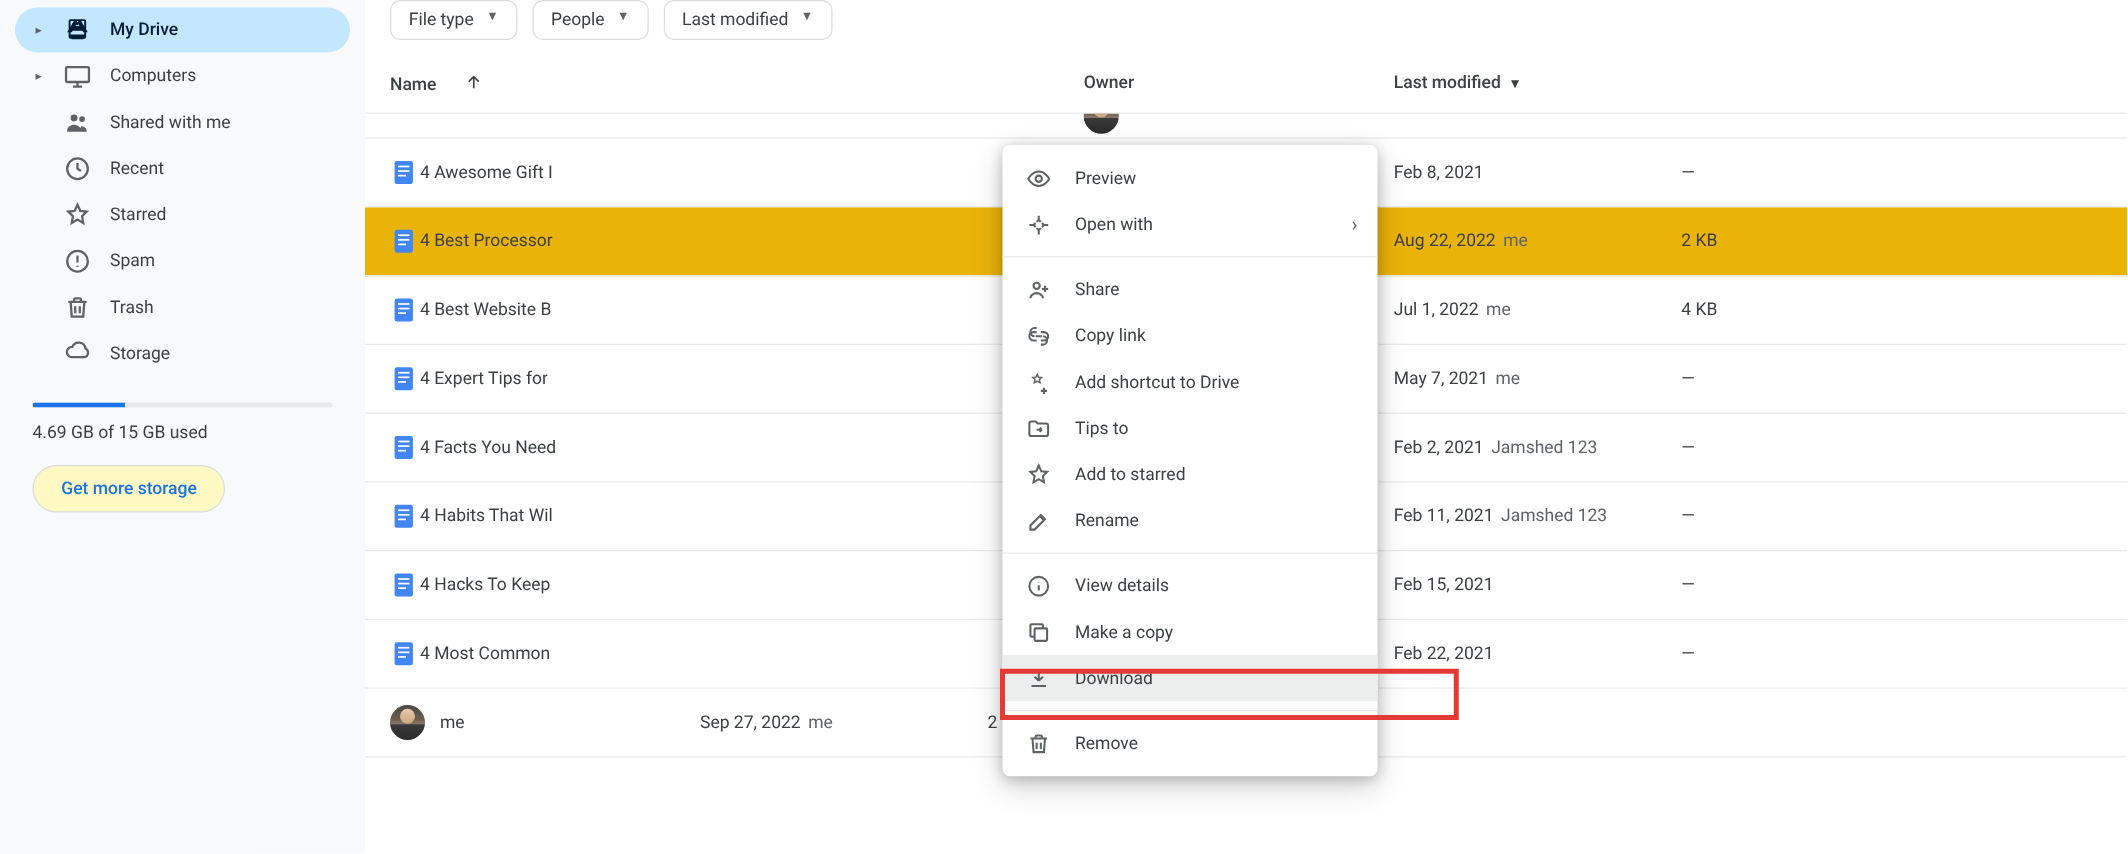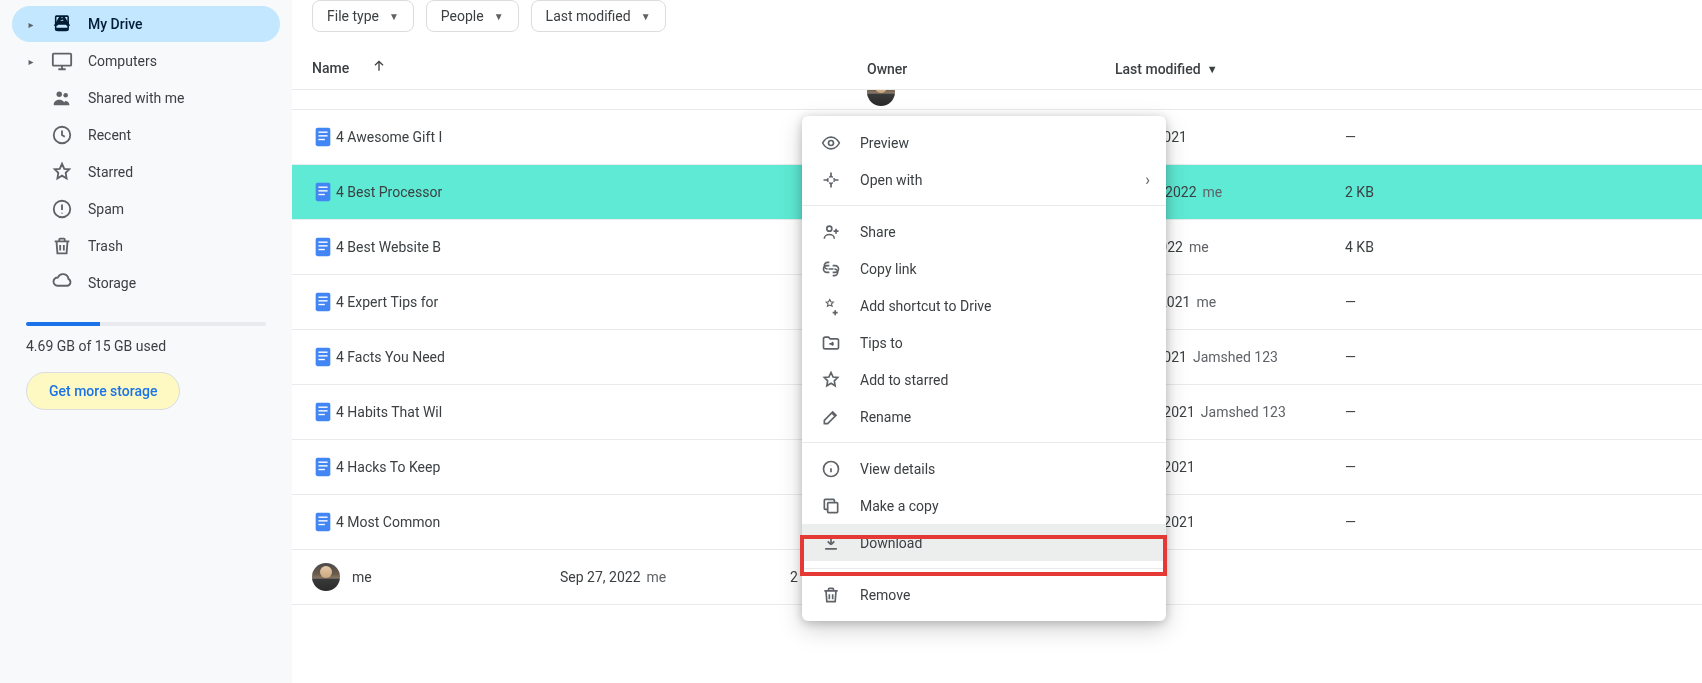--- a/index.html
+++ b/index.html
@@ -46,62 +46,62 @@
 .storage-fill { height: 100%; background: #1a73e8; width: 31%; }
 .storage-text { font-size: 14px; color: #3c4043; margin-bottom: 18px; }
 .storage-btn {
   display: inline-flex; align-items: center; justify-content: center;
   border: 1px solid #dadce0; border-radius: 24px; padding: 10px 22px;
   color: #1a73e8; font-size: 14px; font-weight: 500; cursor: pointer; background: #fef9c3;
 }
 .main { flex: 1; background: #fff; display: flex; flex-direction: column; position: relative; }
 .filters { display: flex; gap: 12px; padding: 0 20px 12px; }
 .chip {
-  display: inline-flex; align-items: center; gap: 10px;
+  display: inline-flex; align-items: flex-start; gap: 10px;
   border: 1px solid #dadce0; border-radius: 8px; padding: 7px 14px;
   font-size: 14px; color: #3c4043; cursor: pointer; background: #fff;
 }
 .chip .caret { color: #5f6368; font-size: 10px; }
 .table-head {
-  display: flex; align-items: flex-end; padding: 14px 20px 12px;
+  display: flex; align-items: flex-start; padding: 14px 20px 12px;
   color: #3c4043; font-size: 14px; font-weight: 500;
   border-bottom: 1px solid #e8eaed;
 }
 .col-name { flex: 0 0 555px; display: flex; align-items: center; gap: 22px; }
 .col-owner { flex: 0 0 248px; }
 .col-mod { flex: 0 0 230px; display: flex; align-items: center; gap: 6px; }
 .col-size { flex: 1; }
 .sort-arrow svg { width: 16px; height: 16px; }
 .rows { flex: 1; overflow: hidden; }
 .row {
   display: flex; align-items: center; padding: 0 20px;
   height: 55px; border-bottom: 1px solid #e8eaed;
   font-size: 14px; color: #3c4043; cursor: pointer;
 }
-.row.selected { background: #5eead4; }
+.row.selected { background: #eab308; }
 .row.partial { height: 20px; border-bottom: 1px solid #e8eaed; }
 .row .col-name { gap: 2px; }
 .doc-icon { width: 22px; height: 22px; display: inline-flex; }
 .doc-icon svg { width: 22px; height: 22px; }
 .fname { white-space: nowrap; overflow: hidden; text-overflow: ellipsis; max-width: 170px; }
 .owner-cell { display: flex; align-items: center; gap: 12px; }
 .avatar {
   width: 28px; height: 28px; border-radius: 50%;
   background: linear-gradient(180deg,#4a4a4a 0%,#6b5b4a 40%,#8b7a6a 55%,#3a3a3a 56%,#2a2a2a 100%);
   position: relative; overflow: hidden;
 }
 .avatar::after{
   content:''; position:absolute; top:3px; left:50%; transform:translateX(-50%);
   width:12px; height:12px; border-radius:50%;
   background: linear-gradient(180deg,#e8c9a8,#caa87f);
 }
 .mod-cell { display:flex; gap:6px; }
 .mod-by { color:#5f6368; }
 .context-menu {
-  position: absolute; top: 116px; left: 510px; width: 364px;
+  position: absolute; top: 116px; left: 510px; width: 300px;
   background: #fff; border-radius: 6px;
   box-shadow: 0 2px 10px rgba(0,0,0,.2), 0 8px 24px rgba(0,0,0,.18);
   padding: 8px 0; z-index: 100;
 }
 .cm-item {
   display: flex; align-items: center; height: 37px; padding: 0 18px;
   gap: 18px; cursor: pointer; font-size: 14px; color: #3c4043;
   position: relative;
 }
 .cm-item.hovered { background: #eceeee; }

